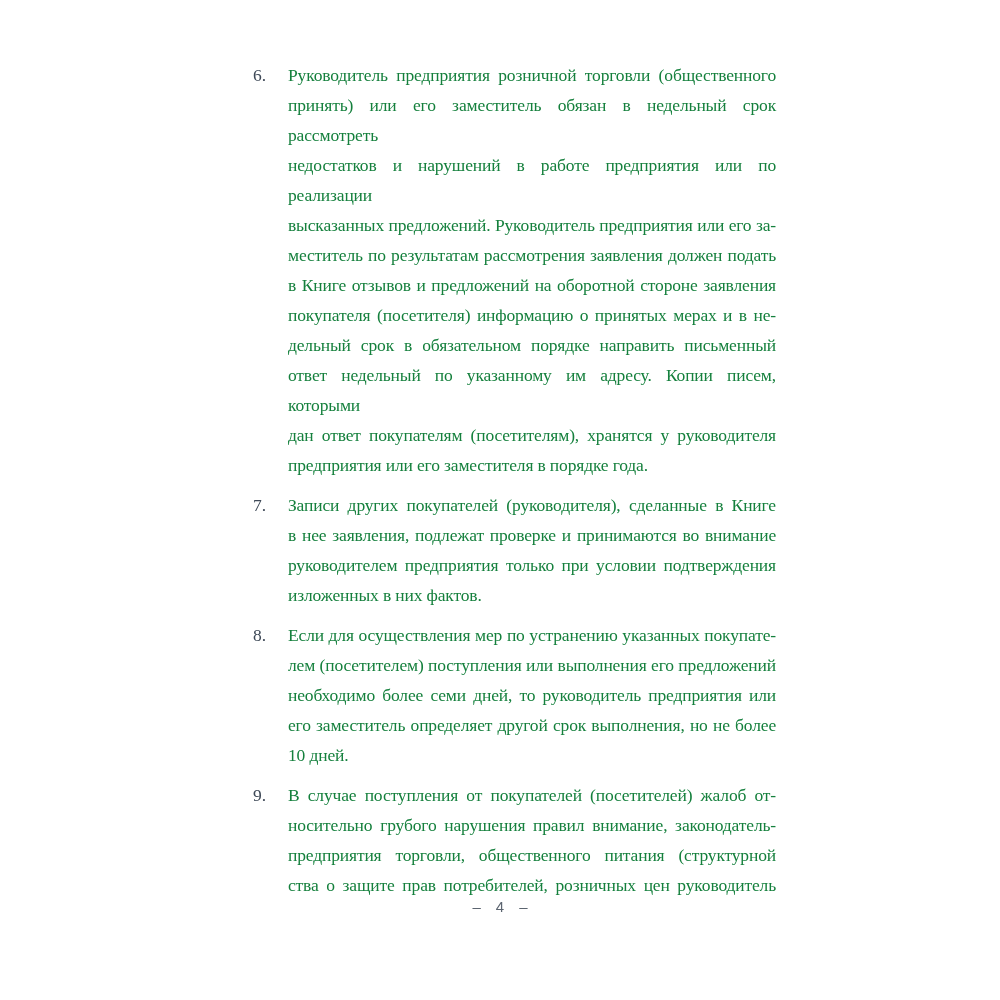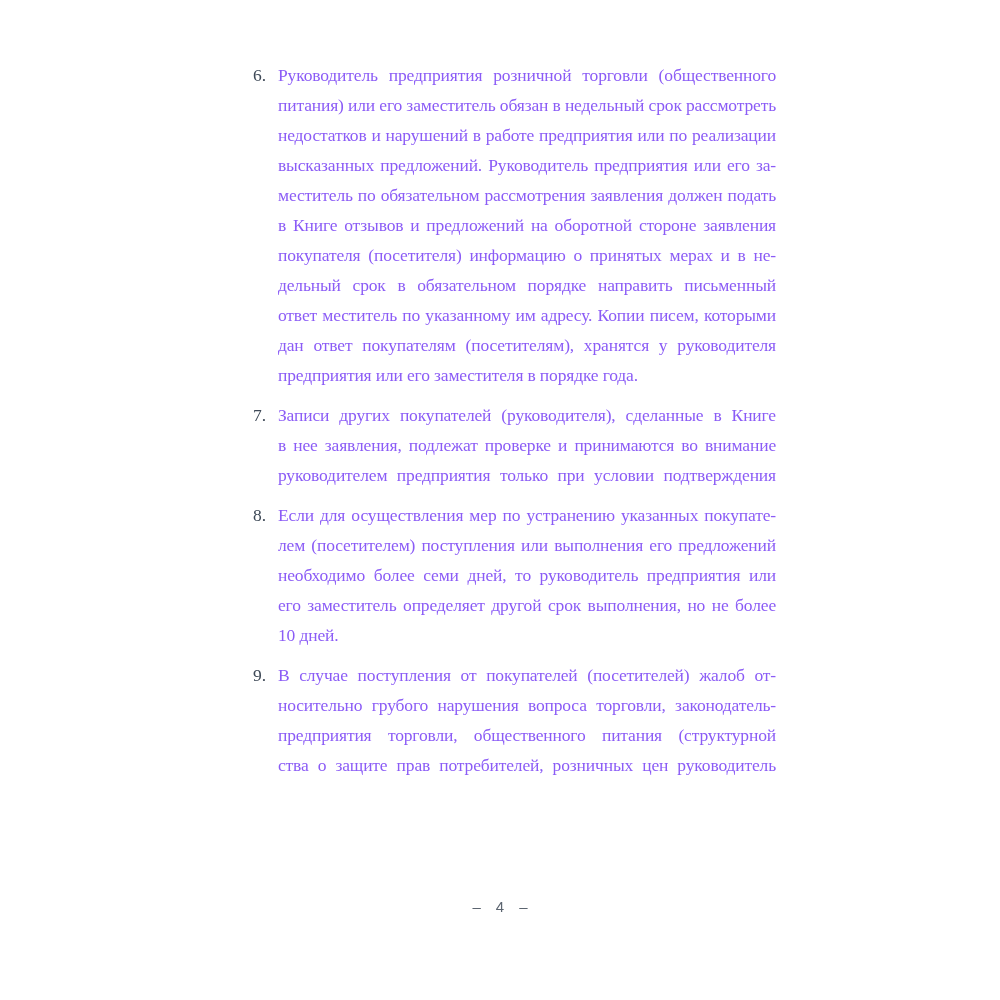--- a/index.html
+++ b/index.html
@@ -38,23 +38,24 @@
     color: #3e4957;
   }
   .lines {
     flex: 1 1 auto;
     min-width: 0;
   }
   .line {
     font-size: 17.5px;
     line-height: 30px;
     letter-spacing: -0.15px;
-    color: #8b5cf6;
+    color: #15803d;
     text-align: justify;
     text-align-last: justify;
+    margin-left: 10px;
   }
   .line-last {
     text-align-last: left;
   }
   .footer {
     position: absolute;
     left: 0;
     top: 898px;
     width: 1000px;
     display: flex;
@@ -70,58 +71,59 @@
 <body>
 
 <div class="page">
 
   <div class="content">
     <ol class="reg-list">
     <li class="item">
       <span class="num">6.</span>
       <div class="lines">
             <div class="line">Руководитель предприятия розничной торговли (общественного</div>
-            <div class="line">питания) или его заместитель обязан в недельный срок рассмотреть</div>
+            <div class="line">принять) или его заместитель обязан в недельный срок рассмотреть</div>
             <div class="line">недостатков и нарушений в работе предприятия или по реализации</div>
             <div class="line">высказанных предложений. Руководитель предприятия или его за-</div>
-            <div class="line">меститель по обязательном рассмотрения заявления должен подать</div>
+            <div class="line">меститель по результатам рассмотрения заявления должен подать</div>
             <div class="line">в Книге отзывов и предложений на оборотной стороне заявления</div>
             <div class="line">покупателя (посетителя) информацию о принятых мерах и в не-</div>
             <div class="line">дельный срок в обязательном порядке направить письменный</div>
-            <div class="line">ответ меститель по указанному им адресу. Копии писем, которыми</div>
+            <div class="line">ответ недельный по указанному им адресу. Копии писем, которыми</div>
             <div class="line">дан ответ покупателям (посетителям), хранятся у руководителя</div>
             <div class="line line-last">предприятия или его заместителя в порядке года.</div>
           </div>
     </li>
 
     <li class="item">
       <span class="num">7.</span>
       <div class="lines">
             <div class="line">Записи других покупателей (руководителя), сделанные в Книге</div>
             <div class="line">в нее заявления, подлежат проверке и принимаются во внимание</div>
             <div class="line">руководителем предприятия только при условии подтверждения</div>
+            <div class="line line-last">изложенных в них фактов.</div>
           </div>
     </li>
 
     <li class="item">
       <span class="num">8.</span>
       <div class="lines">
             <div class="line">Если для осуществления мер по устранению указанных покупате-</div>
             <div class="line">лем (посетителем) поступления или выполнения его предложений</div>
             <div class="line">необходимо более семи дней, то руководитель предприятия или</div>
             <div class="line">его заместитель определяет другой срок выполнения, но не более</div>
             <div class="line line-last">10 дней.</div>
           </div>
     </li>
 
     <li class="item">
       <span class="num">9.</span>
       <div class="lines">
             <div class="line">В случае поступления от покупателей (посетителей) жалоб от-</div>
-            <div class="line">носительно грубого нарушения вопроса торговли, законодатель-</div>
+            <div class="line">носительно грубого нарушения правил внимание, законодатель-</div>
             <div class="line">предприятия торговли, общественного питания (структурной</div>
             <div class="line">ства о защите прав потребителей, розничных цен руководитель</div>
           </div>
     </li>
   </ol>
   </div>
 
   <div class="footer">
     <span>–</span>
     <span>4</span>

